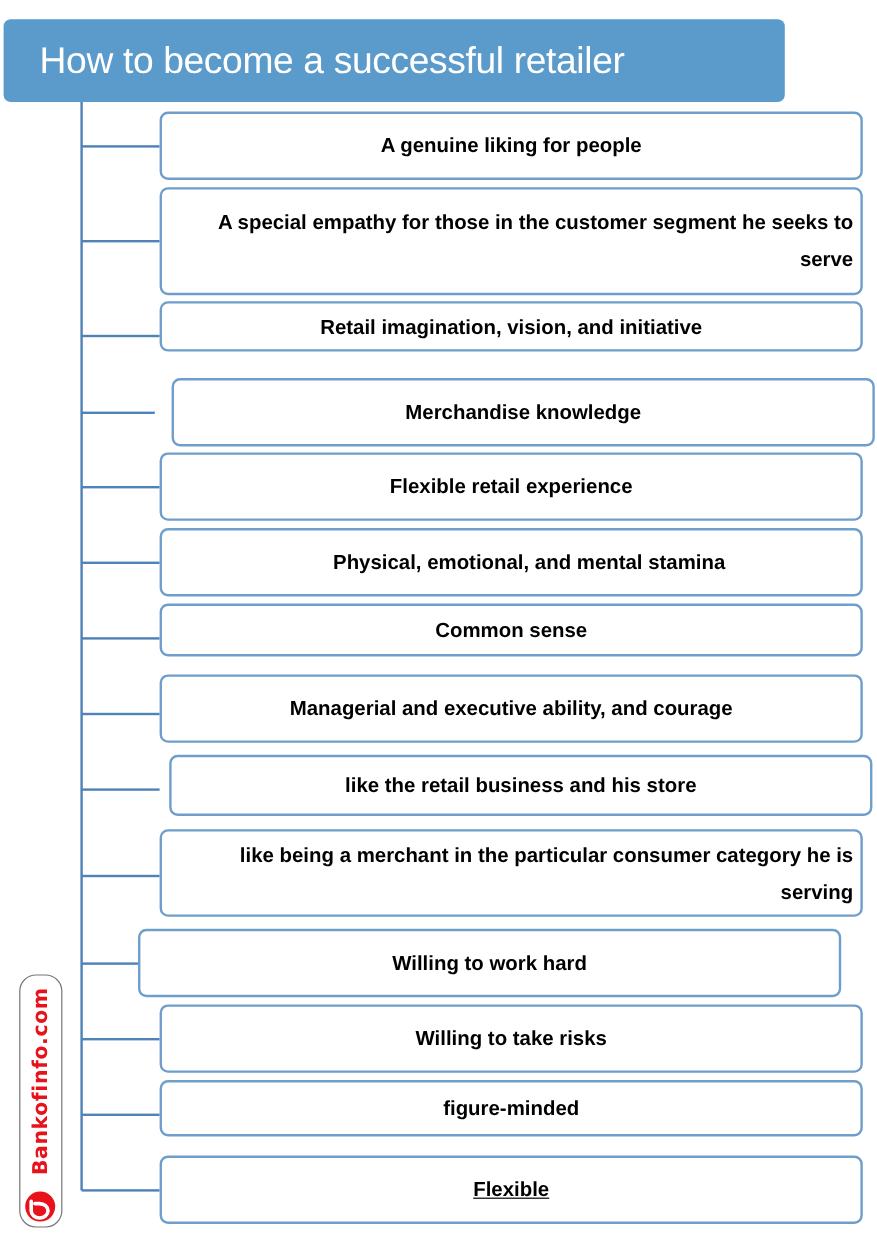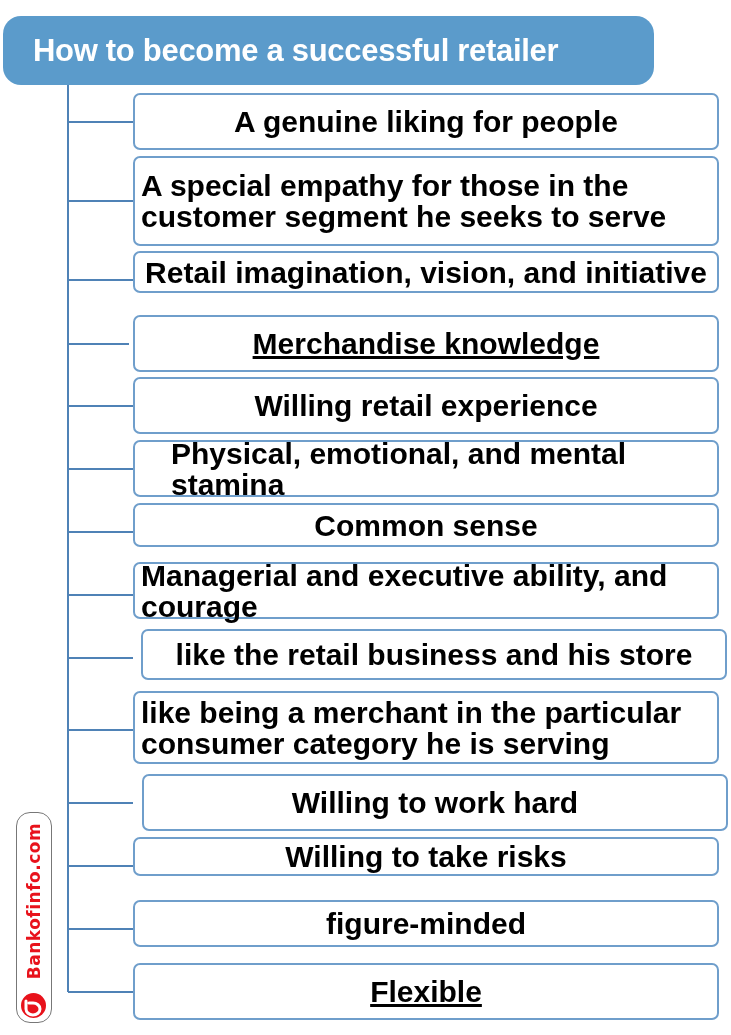--- a/index.html
+++ b/index.html
@@ -1,37 +1,37 @@
 <!DOCTYPE html>
 <html><head>
 <meta charset="utf-8">
 <style>
   html, body { margin: 0; padding: 0; background: #ffffff; }
   body { width: 731px; height: 1035px; position: relative; overflow: hidden;
          font-family: "Liberation Sans", "DejaVu Sans", sans-serif; }
   .header {
     position: absolute; left: 3px; top: 16px; width: 651px; height: 69px;
-    background: #5b9bcb; border-radius: 18px;
-    color: #ffffff; font-weight: bold; font-size: 31px;
+    background: #5b9bcb; border-radius: 6px;
+    color: #ffffff; font-weight: normal; font-size: 31px;
     display: flex; align-items: center; padding-left: 30px; box-sizing: border-box;
     letter-spacing: -0.3px;
   }
   .trunk {
     position: absolute; left: 67px; top: 85px; width: 2px; height: 907px;
     background: #4f82b6;
   }
   .connector {
     position: absolute; left: 68px; height: 2px; background: #4f82b6;
   }
   .item {
     position: absolute; left: 133px; width: 586px;
     border: 2px solid #6f9ecb; border-radius: 7px; background: #ffffff;
     box-sizing: border-box;
-    display: flex; align-items: center; justify-content: center; text-align: left;
-    color: #000000; font-weight: bold; font-size: 30px; line-height: 31px;
+    display: flex; align-items: center; justify-content: center; text-align: right;
+    color: #000000; font-weight: bold; font-size: 17px; line-height: 31px;
     padding: 0 6px;
   }
   .logo {
     position: absolute; left: 16px; top: 812px; width: 36px; height: 211px;
     border: 1.5px solid #777; border-radius: 14px; box-sizing: border-box; background: #fff;
   }
   .logo-text {
     position: absolute; left: 50%; top: 88px;
     transform: translate(-50%, -50%) rotate(-90deg);
     color: #e8121b; font-weight: bold; font-size: 17px; white-space: nowrap;
@@ -48,37 +48,37 @@
 <div class="trunk"></div>
 
 <div id="items-container">
     <div class="connector" style="top: 121px; width: 65px;"></div>
     <div class="item" style="top: 93px; height: 57px; left: 133px;">A genuine liking for people</div>
     <div class="connector" style="top: 200px; width: 65px;"></div>
     <div class="item" style="top: 156px; height: 90px; left: 133px;">A special empathy for those in the customer segment he seeks to serve</div>
     <div class="connector" style="top: 279px; width: 65px;"></div>
     <div class="item" style="top: 251px; height: 42px; left: 133px;">Retail imagination, vision, and initiative</div>
     <div class="connector" style="top: 343px; width: 61px;"></div>
-    <div class="item" style="top: 315px; height: 57px; left: 133px; text-decoration: underline;">Merchandise knowledge</div>
+    <div class="item" style="top: 315px; height: 57px; left: 143px;">Merchandise knowledge</div>
     <div class="connector" style="top: 405px; width: 65px;"></div>
-    <div class="item" style="top: 377px; height: 57px; left: 133px;">Willing retail experience</div>
+    <div class="item" style="top: 377px; height: 57px; left: 133px;">Flexible retail experience</div>
     <div class="connector" style="top: 468px; width: 65px;"></div>
     <div class="item" style="top: 440px; height: 57px; left: 133px; padding-left: 36px;">Physical, emotional, and mental stamina</div>
     <div class="connector" style="top: 531px; width: 65px;"></div>
     <div class="item" style="top: 503px; height: 44px; left: 133px;">Common sense</div>
     <div class="connector" style="top: 594px; width: 65px;"></div>
     <div class="item" style="top: 562px; height: 57px; left: 133px;">Managerial and executive ability, and courage</div>
     <div class="connector" style="top: 657px; width: 65px;"></div>
     <div class="item" style="top: 629px; height: 51px; left: 141px;">like the retail business and his store</div>
     <div class="connector" style="top: 729px; width: 65px;"></div>
     <div class="item" style="top: 691px; height: 73px; left: 133px;">like being a merchant in the particular consumer category he is serving</div>
     <div class="connector" style="top: 802px; width: 65px;"></div>
-    <div class="item" style="top: 774px; height: 57px; left: 142px;">Willing to work hard</div>
+    <div class="item" style="top: 774px; height: 57px; left: 115px;">Willing to work hard</div>
     <div class="connector" style="top: 865px; width: 65px;"></div>
-    <div class="item" style="top: 837px; height: 39px; left: 133px;">Willing to take risks</div>
+    <div class="item" style="top: 837px; height: 57px; left: 133px;">Willing to take risks</div>
     <div class="connector" style="top: 928px; width: 65px;"></div>
     <div class="item" style="top: 900px; height: 47px; left: 133px;">figure-minded</div>
     <div class="connector" style="top: 991px; width: 65px;"></div>
     <div class="item" style="top: 963px; height: 57px; left: 133px; text-decoration: underline;">Flexible</div>
   </div>
 
 <div class="logo">
   <div class="logo-text">Bankofinfo.com</div>
   <svg class="logo-mark" viewBox="0 0 27 27">
     <circle cx="13.5" cy="13.5" r="12.5" fill="#e8121b"></circle>

